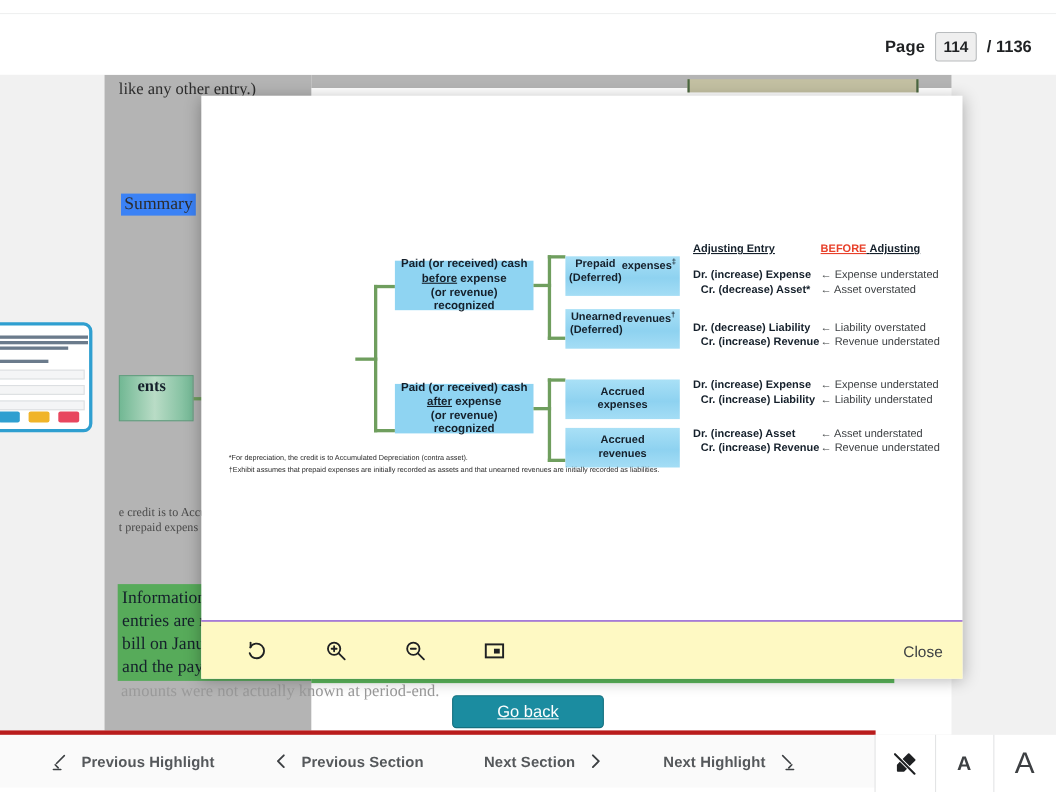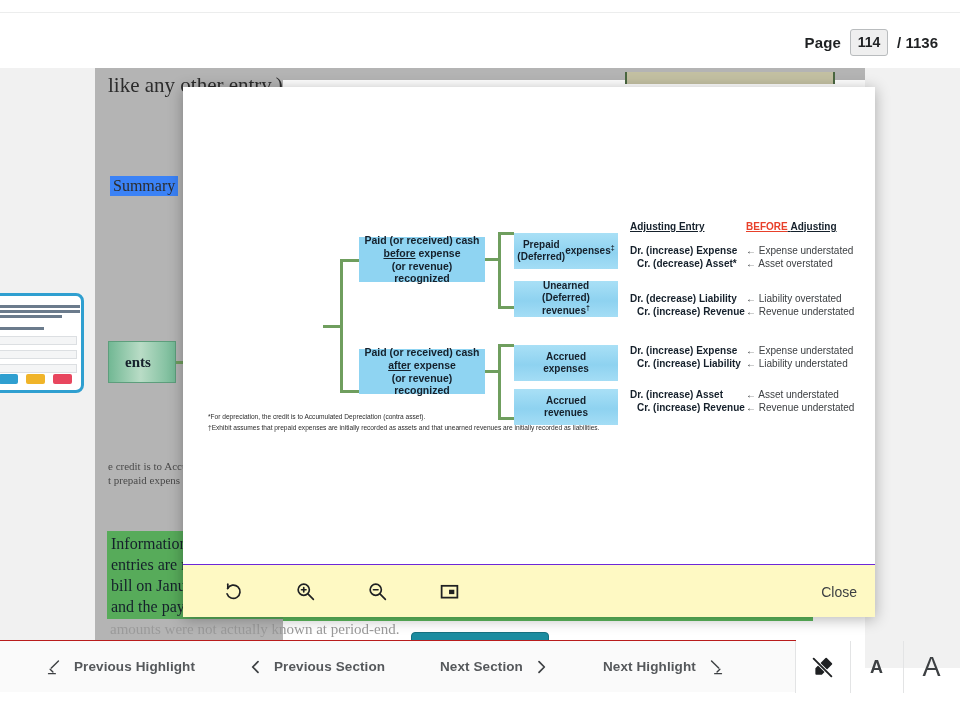--- a/index.html
+++ b/index.html
@@ -46,21 +46,21 @@
   .doc-shade {
     position: absolute; left: 95px; top: 0; width: 188px; height: 600px;
     background: #b4b4b4;
   }
   .doc-shade2 {
     position: absolute; left: 283px; top: 0; width: 582px; height: 12px;
     background: #b4b4b4;
   }
   .doc-line {
     position: absolute; color: #2c2c2c; font-family: "Liberation Serif", serif;
-    font-size: 21px; white-space: nowrap;
+    font-size: 15px; white-space: nowrap;
   }
   .doc-hl-green { background: #3b82f6; padding: 1px 3px; }
   .doc-hl-green-block {
     position: absolute; background: #57ab5a;
     font-family: "Liberation Serif", serif; font-size: 16px; color: #15202b;
     line-height: 21px; padding: 2px 4px;
   }
   .doc-tan {
     position: absolute; background: #c3c0a2;
     border-left: 2px solid #4a6741; border-right: 2px solid #4a6741;
@@ -87,21 +87,21 @@
   .modal {
     position: absolute; left: 183px; top: 87px; width: 692px; height: 530px;
     background: #ffffff; box-shadow: 0 2px 14px rgba(0,0,0,.30);
   }
   .modal-body { position: relative; width: 692px; height: 477px; overflow: hidden; }
 
   
   .diagram { position: absolute; left: 0; top: 0; width: 692px; height: 477px; }
 
   .node {
-    position: absolute; display: flex; align-items: center; justify-content: center;
+    position: absolute; display: flex; justify-content: center;
     text-align: center; color: #15202b; line-height: 1.22;
   }
   .node-root {
     background: linear-gradient(90deg,#72b894 0%,#b9dcc6 48%,#74b996 100%);
     font-family: "Liberation Serif", serif; font-weight: bold; font-size: 13px;
     border: 1px solid #5d9e7c;
   }
   .node-mid {
     background: #8fd4f2; font-size: 10.5px; font-weight: bold;
     font-family: "Liberation Sans", sans-serif; padding: 2px 4px;
@@ -163,22 +163,22 @@
   }
   .goback-btn {
     width: 138px; height: 30px; background: #1b8ca0; border: 1px solid #15707f;
     border-radius: 4px; color: #ffffff; font-size: 15px; text-decoration: underline;
     display: flex; align-items: center; justify-content: center; cursor: pointer;
     font-family: "Liberation Sans", sans-serif;
   }
 
   
   .bottom-bar {
-    position: absolute; left: 0; top: 640px; width: 796px; height: 52px;
-    background: #fafafa; border-top: 1px solid #b91c1c;
+    position: absolute; left: 0; top: 664px; width: 796px; height: 52px;
+    background: #fafafa; border-top: 4px solid #b91c1c;
     display: flex; align-items: center;
   }
   .nav-item {
     display: flex; align-items: center; gap: 10px; cursor: pointer;
     font-size: 13.5px; font-weight: bold; color: #55585b; letter-spacing: .1px;
     font-family: "Liberation Sans", sans-serif; white-space: nowrap;
   }
   .nav-prev-hl { position: absolute; left: 45px; }
   .nav-prev-sec { position: absolute; left: 248px; }
   .nav-next-sec { position: absolute; left: 440px; }
@@ -293,21 +293,21 @@
         </div>
         <div class="entry" style="left:447px; top:158px;">
           <span>Dr. (increase) Expense</span>
           <span class="l2">Cr. (decrease) Asset*</span>
         </div>
         <div class="before-col" style="left:563px; top:158px;">
           <div>← Expense understated</div>
           <div>← Asset overstated</div>
         </div>
 
-        <div class="node node-leaf" style="left:331px; top:194px; width:104px; height:36px; flex-direction:column;">
+        <div class="node node-leaf" style="left:331px; top:194px; width:104px; height:36px; ">
           <div>Unearned (Deferred)</div>
           <div><span>revenues</span><sup>†</sup></div>
         </div>
         <div class="entry" style="left:447px; top:206px;">
           <span>Dr. (decrease) Liability</span>
           <span class="l2">Cr. (increase) Revenue</span>
         </div>
         <div class="before-col" style="left:563px; top:206px;">
           <div>← Liability overstated</div>
           <div>← Revenue understated</div>

